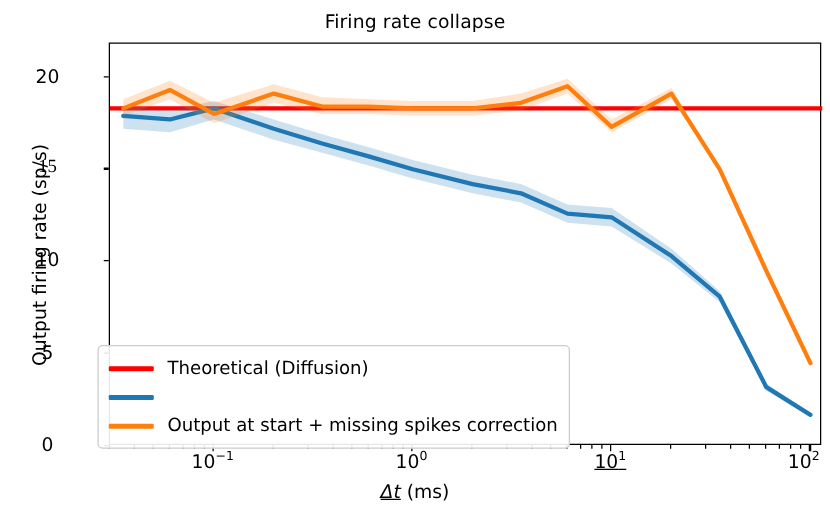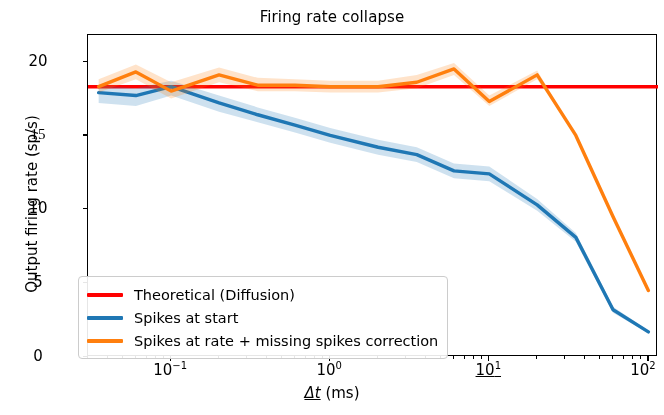--- a/index.html
+++ b/index.html
@@ -106,21 +106,20 @@
 
   <div id="xlabel"><span class="ital">Δt</span> (ms)</div>
 
   <div id="legend">
       <div class="legend-row">
         <span class="legend-swatch" style="background: rgb(255, 0, 0);"></span>
         <span class="legend-text">Theoretical (Diffusion)</span>
       </div>
       <div class="legend-row">
         <span class="legend-swatch" style="background: rgb(31, 119, 180);"></span>
-        <span class="legend-text">Spikes at start</span>
       </div>
       <div class="legend-row">
         <span class="legend-swatch" style="background: rgb(255, 127, 14);"></span>
-        <span class="legend-text">Spikes at rate + missing spikes correction</span>
+        <span class="legend-text">Output at start + missing spikes correction</span>
       </div>
     </div>
 
 </div>
 
 </body></html>

